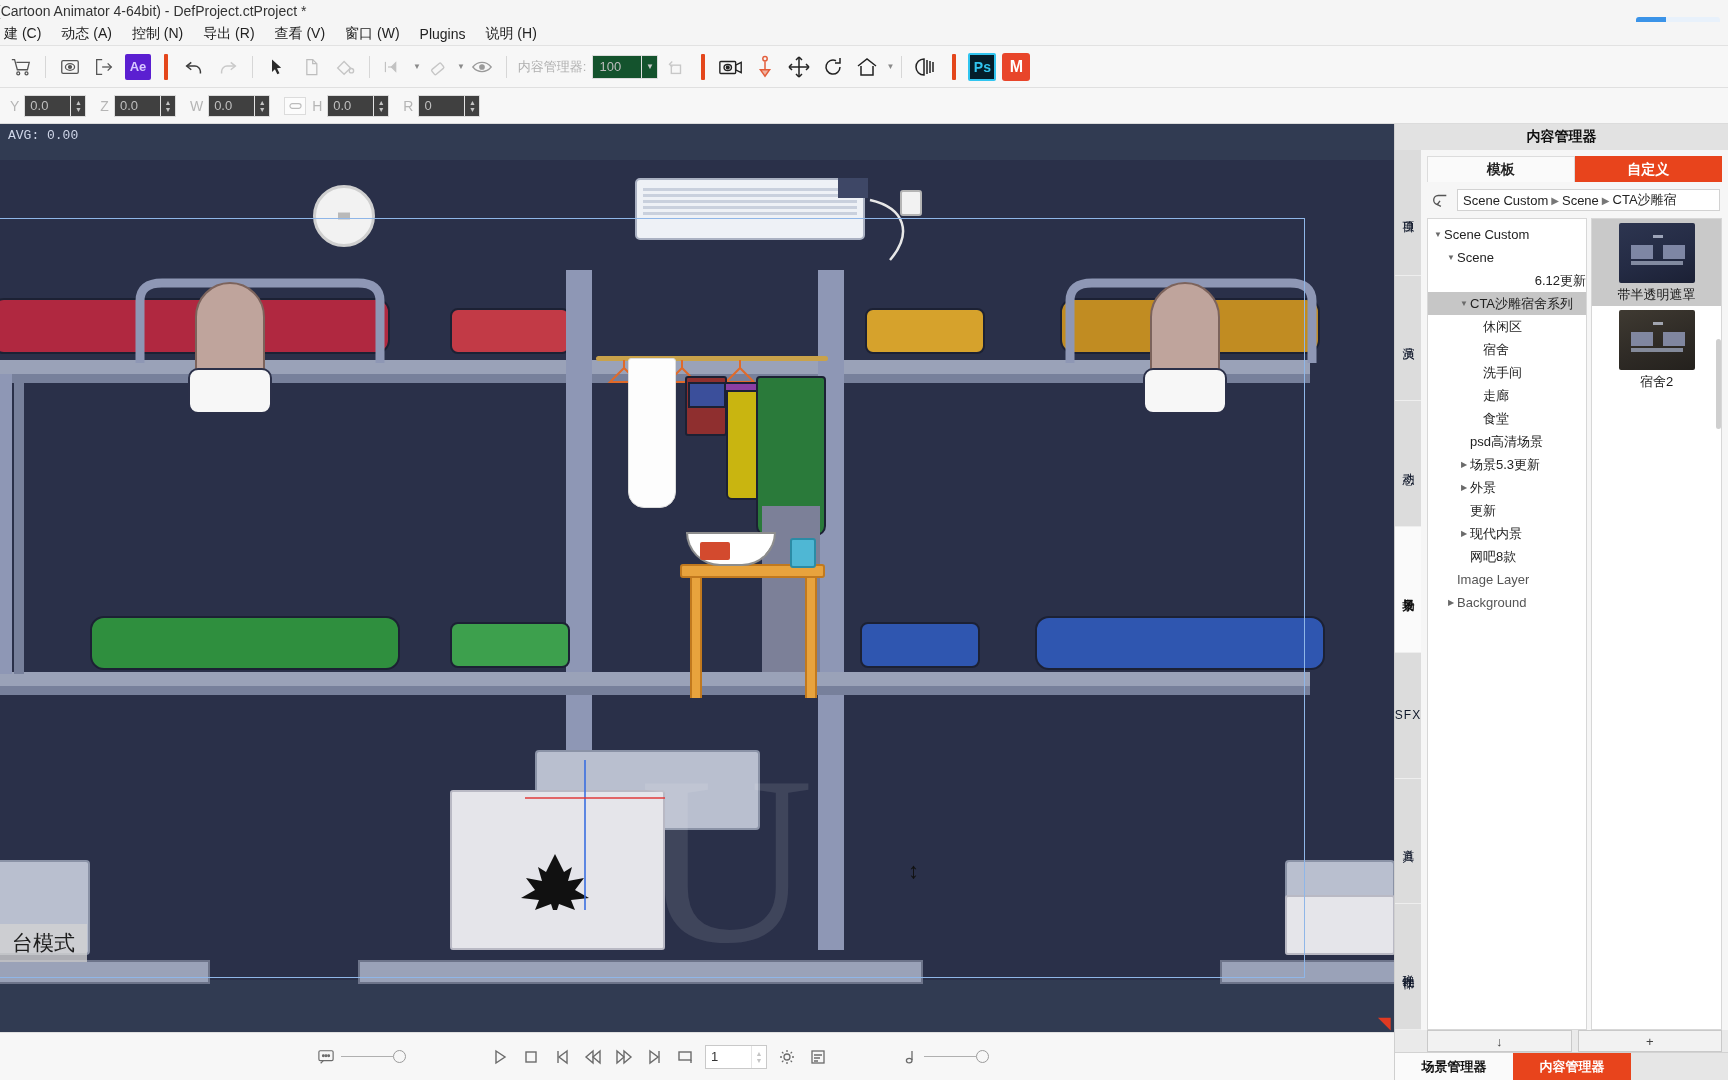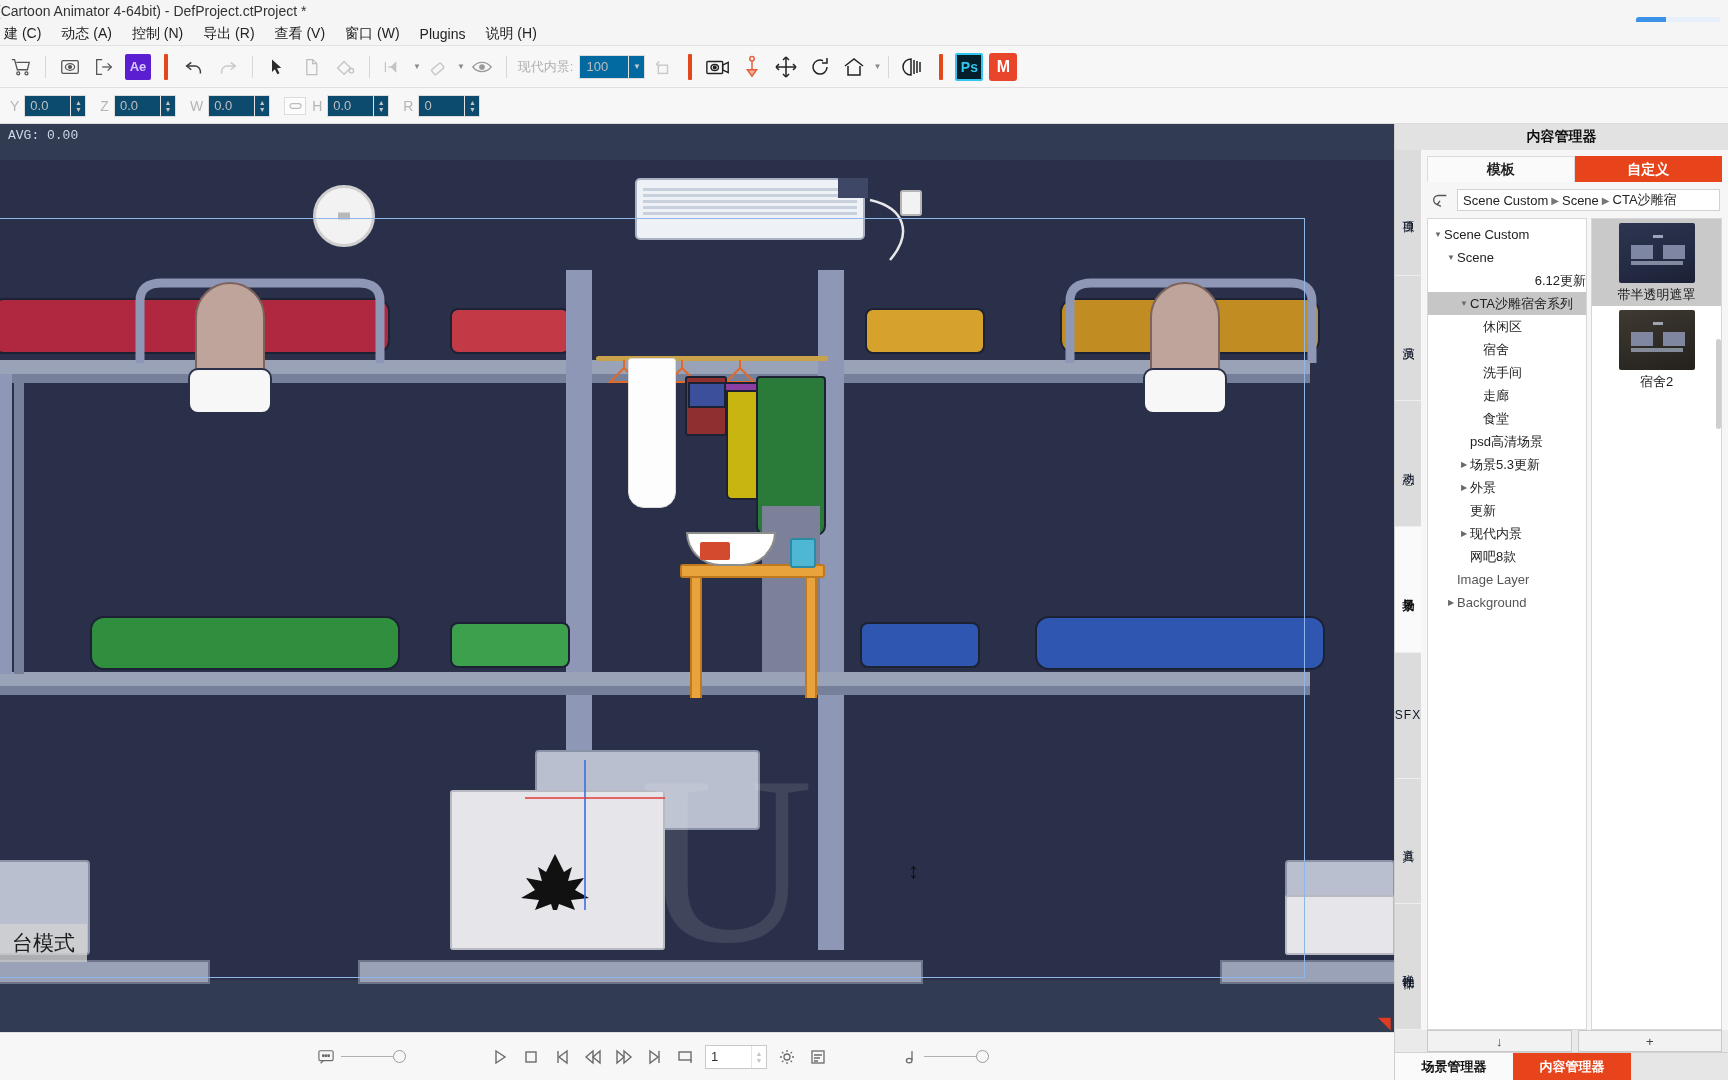--- a/index.html
+++ b/index.html
@@ -69,41 +69,41 @@
     display: flex; align-items: center; justify-content: center;
     font-size: 14px; font-weight: bold; border-radius: 2px;
   }
   .m-badge {
     width: 28px; height: 28px; background: #e8452a; color: #fff;
     display: flex; align-items: center; justify-content: center;
     font-size: 16px; font-weight: bold; border-radius: 3px;
   }
   .op-label { font-size: 13px; color: #b0b0b0; margin: 0 6px 0 4px; white-space: nowrap; }
   .op-field {
-    width: 66px; height: 24px; border: 1px solid #dcdcdc; background: #0369a1;
+    width: 66px; height: 24px; border: 1px solid #dcdcdc; background: #14532d;
     display: flex; align-items: center; position: relative;
   }
   .op-field span { padding-left: 6px; color: #bdbdbd; font-size: 13px; }
   .op-field .spin {
     position: absolute; right: 0; top: 0; width: 16px; height: 22px;
     border-left: 1px solid #e2e2e2; display: flex; align-items: center; justify-content: center;
     color: #c8c8c8; font-size: 8px;
   }
   .caret { font-size: 8px; color: #8a8a8a; margin-left: 2px; }
 
   
   .transformbar {
     position: absolute; left: 0; top: 88px; width: 1728px; height: 36px;
     background: #f7f7f7; border-bottom: 1px solid #dcdcdc;
     display: flex; align-items: center; padding-left: 10px;
   }
   .tf-group { display: flex; align-items: center; margin-right: 14px; }
   .tf-lab { color: #b5b5b5; font-size: 14px; margin-right: 5px; }
   .tf-input {
-    width: 62px; height: 22px; border: 1px solid #dcdcdc; background: #0c4a6e;
+    width: 62px; height: 22px; border: 1px solid #dcdcdc; background: #404040;
     position: relative; display: flex; align-items: center;
   }
   .tf-input em { font-style: normal; padding-left: 5px; color: #bfbfbf; font-size: 13px; }
   .tf-spin {
     position: absolute; right: 0; top: 0; bottom: 0; width: 15px;
     border-left: 1px solid #e4e4e4; display: flex; flex-direction: column;
     align-items: center; justify-content: center; color: #c4c4c4; font-size: 7px; line-height: 7px;
   }
   .lnk-box {
     width: 22px; height: 18px; border: 1px solid #dcdcdc; background: #fcfcfc;
@@ -372,21 +372,21 @@
       </svg>
     </div>
     <span class="caret">▼</span>
     <div class="tbtn">
       <svg width="22" height="20" viewBox="0 0 24 18" fill="none" stroke="#9a9a9a" stroke-width="1.4">
         <path d="M2 9s4-5 10-5 10 5 10 5-4 5-10 5S2 9 2 9z"></path>
           <circle cx="12" cy="9" r="2.4" fill="#9a9a9a"></circle>
       </svg>
     </div>
     <div class="tsep"></div>
-    <div class="op-label">现代内景:</div>
+    <div class="op-label">内容管理器:</div>
     <div class="op-field">
       <span>100</span>
       <div class="spin">▼</div>
     </div>
     <div class="tbtn">
       <svg width="22" height="22" viewBox="0 0 24 24" fill="none" stroke="#c8c8c8" stroke-width="1.5">
         <path d="M9 6l-3 3 3 3"></path>
           <rect x="8" y="10" width="10" height="9"></rect>
       </svg>
     </div>

